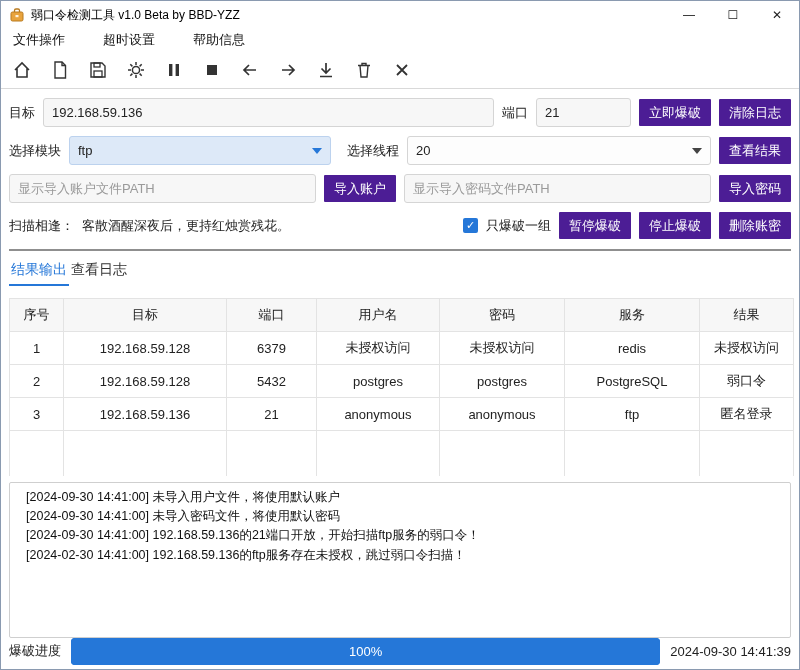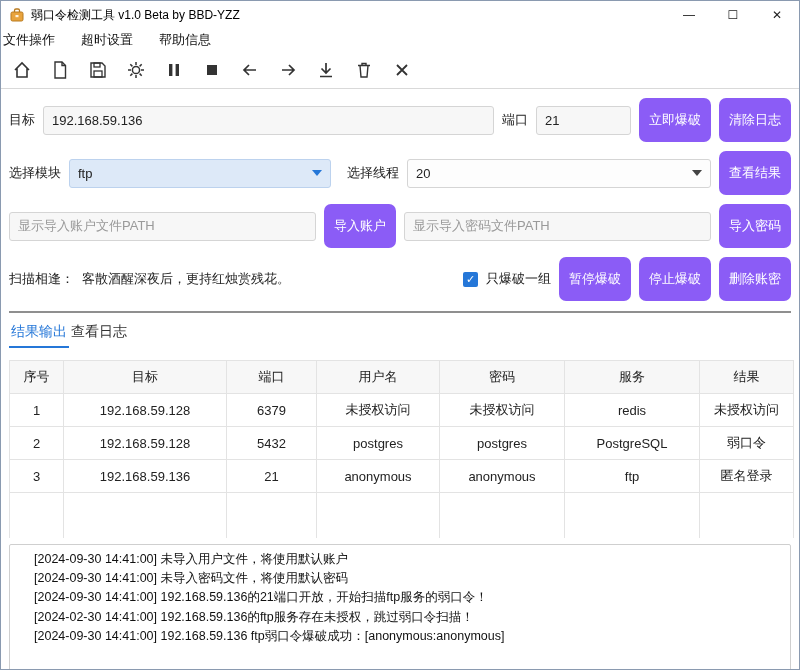--- a/index.html
+++ b/index.html
@@ -11,40 +11,40 @@
   .window { width:800px; height:670px; border:1px solid #8a9ab0; display:flex; flex-direction:column; background:#fff; overflow:hidden; }
 
   
   .titlebar { height:28px; display:flex; align-items:center; padding-left:8px; background:#fff; flex:0 0 auto; }
   .app-icon { width:16px; height:16px; margin-right:6px; display:inline-flex; }
   .title { font-size:12px; color:#000; flex:1; }
   .win-controls { display:flex; height:28px; }
   .win-btn { width:44px; height:28px; display:flex; align-items:center; justify-content:center; font-size:12px; color:#222; cursor:default; }
 
   
-  .menubar { height:22px; display:flex; align-items:center; gap:22px; background:#fff; flex:0 0 auto; }
+  .menubar { height:22px; display:flex; align-items:center; padding-left:10px; gap:34px; background:#fff; flex:0 0 auto; }
   .menu-item { font-size:13px; color:#111; padding:2px 2px; }
 
   
   .toolbar { height:38px; display:flex; align-items:center; padding-left:10px; gap:16px; border-bottom:1px solid #d9d9d9; flex:0 0 auto; }
   .tool { width:22px; height:22px; display:inline-flex; align-items:center; justify-content:center; }
   .tool svg { display:block; }
 
   
   .content { flex:1; padding:0 8px; display:flex; flex-direction:column; }
   .frow { display:flex; align-items:center; margin-top:9px; gap:8px; }
   .lbl { font-size:13px; color:#222; white-space:nowrap; }
   .inp {
     height:29px; border:1px solid #d5d5d5; border-radius:3px; background:#f7f7f7;
     padding:0 8px; font-size:13px; color:#222; display:flex; align-items:center;
   }
   .inp.white { background:#fdfdfd; }
   .placeholder { color:#9a9a9a; }
   .btn {
-    height:44px; border:none; border-radius:7px; background:#8b5cf6; color:#fff;
+    height:27px; border:none; border-radius:1px; background:#4c1d95; color:#fff;
     font-size:13px; padding:0 10px; white-space:nowrap; font-family:inherit;
   }
   .dropdown { display:flex; align-items:center; justify-content:space-between; }
   .dd-blue { background:#dde9f8; border-color:#bcd2ee; }
   .caret { width:0; height:0; border-left:5px solid transparent; border-right:5px solid transparent; border-top:6px solid #2577d8; margin-left:8px; }
   .caret.dark { border-top-color:#444; }
 
   .grow { flex:1;align-items:center; }
   .w-target { flex:1; }
   .w-port { width:95px; }
@@ -64,21 +64,21 @@
 
   
   table { border-collapse:collapse; width:100%; margin-top:12px; table-layout:fixed; }
   th, td { border:1px solid #e3e3e3; text-align:center; font-weight:normal; font-size:13px; color:#222; height:33px; padding:0 4px; overflow:hidden; }
   thead th { background:#f7f7f7; }
   tr.filler td { height:45px; border-bottom:none; }
 
   
   .logbox {
     margin-top:6px; border:1px solid #cfcfcf; border-radius:2px; height:156px;
-    padding:5px 24px; font-size:12.5px; line-height:1.55; color:#111; overflow:auto; background:#fff;
+    padding:5px 16px; font-size:12.5px; line-height:1.55; color:#111; overflow:auto; background:#fff;
   }
 
   
   .footer { display:flex; align-items:center; gap:10px; margin-top:auto; margin-bottom:27px; }
   .progress { flex:1; height:27px; background:#2577d8; border-radius:4px; position:relative; overflow:hidden; }
   .progress-fill { position:absolute; inset:0; background:#2577d8; display:flex; align-items:center; justify-content:center; color:#fff; font-size:13px; }
   .timestamp { font-size:13px; color:#222; white-space:nowrap; }
 </style>
 </head>
 <body>
@@ -279,21 +279,20 @@
             <td></td>
         </tr>
       </tbody>
     </table>
 
     <div class="logbox">
       <div>[2024-09-30 14:41:00] 未导入用户文件，将使用默认账户</div>
       <div>[2024-09-30 14:41:00] 未导入密码文件，将使用默认密码</div>
       <div>[2024-09-30 14:41:00] 192.168.59.136的21端口开放，开始扫描ftp服务的弱口令！</div>
       <div>[2024-02-30 14:41:00] 192.168.59.136的ftp服务存在未授权，跳过弱口令扫描！</div>
-      <div>[2024-09-30 14:41:00] 192.168.59.136 ftp弱口令爆破成功：[anonymous:anonymous]</div>
     </div>
 
     <div class="footer">
       <span class="lbl">爆破进度</span>
       <div class="progress">
         <div class="progress-fill">100%</div>
       </div>
       <span class="timestamp">2024-09-30 14:41:39</span>
     </div>
 

